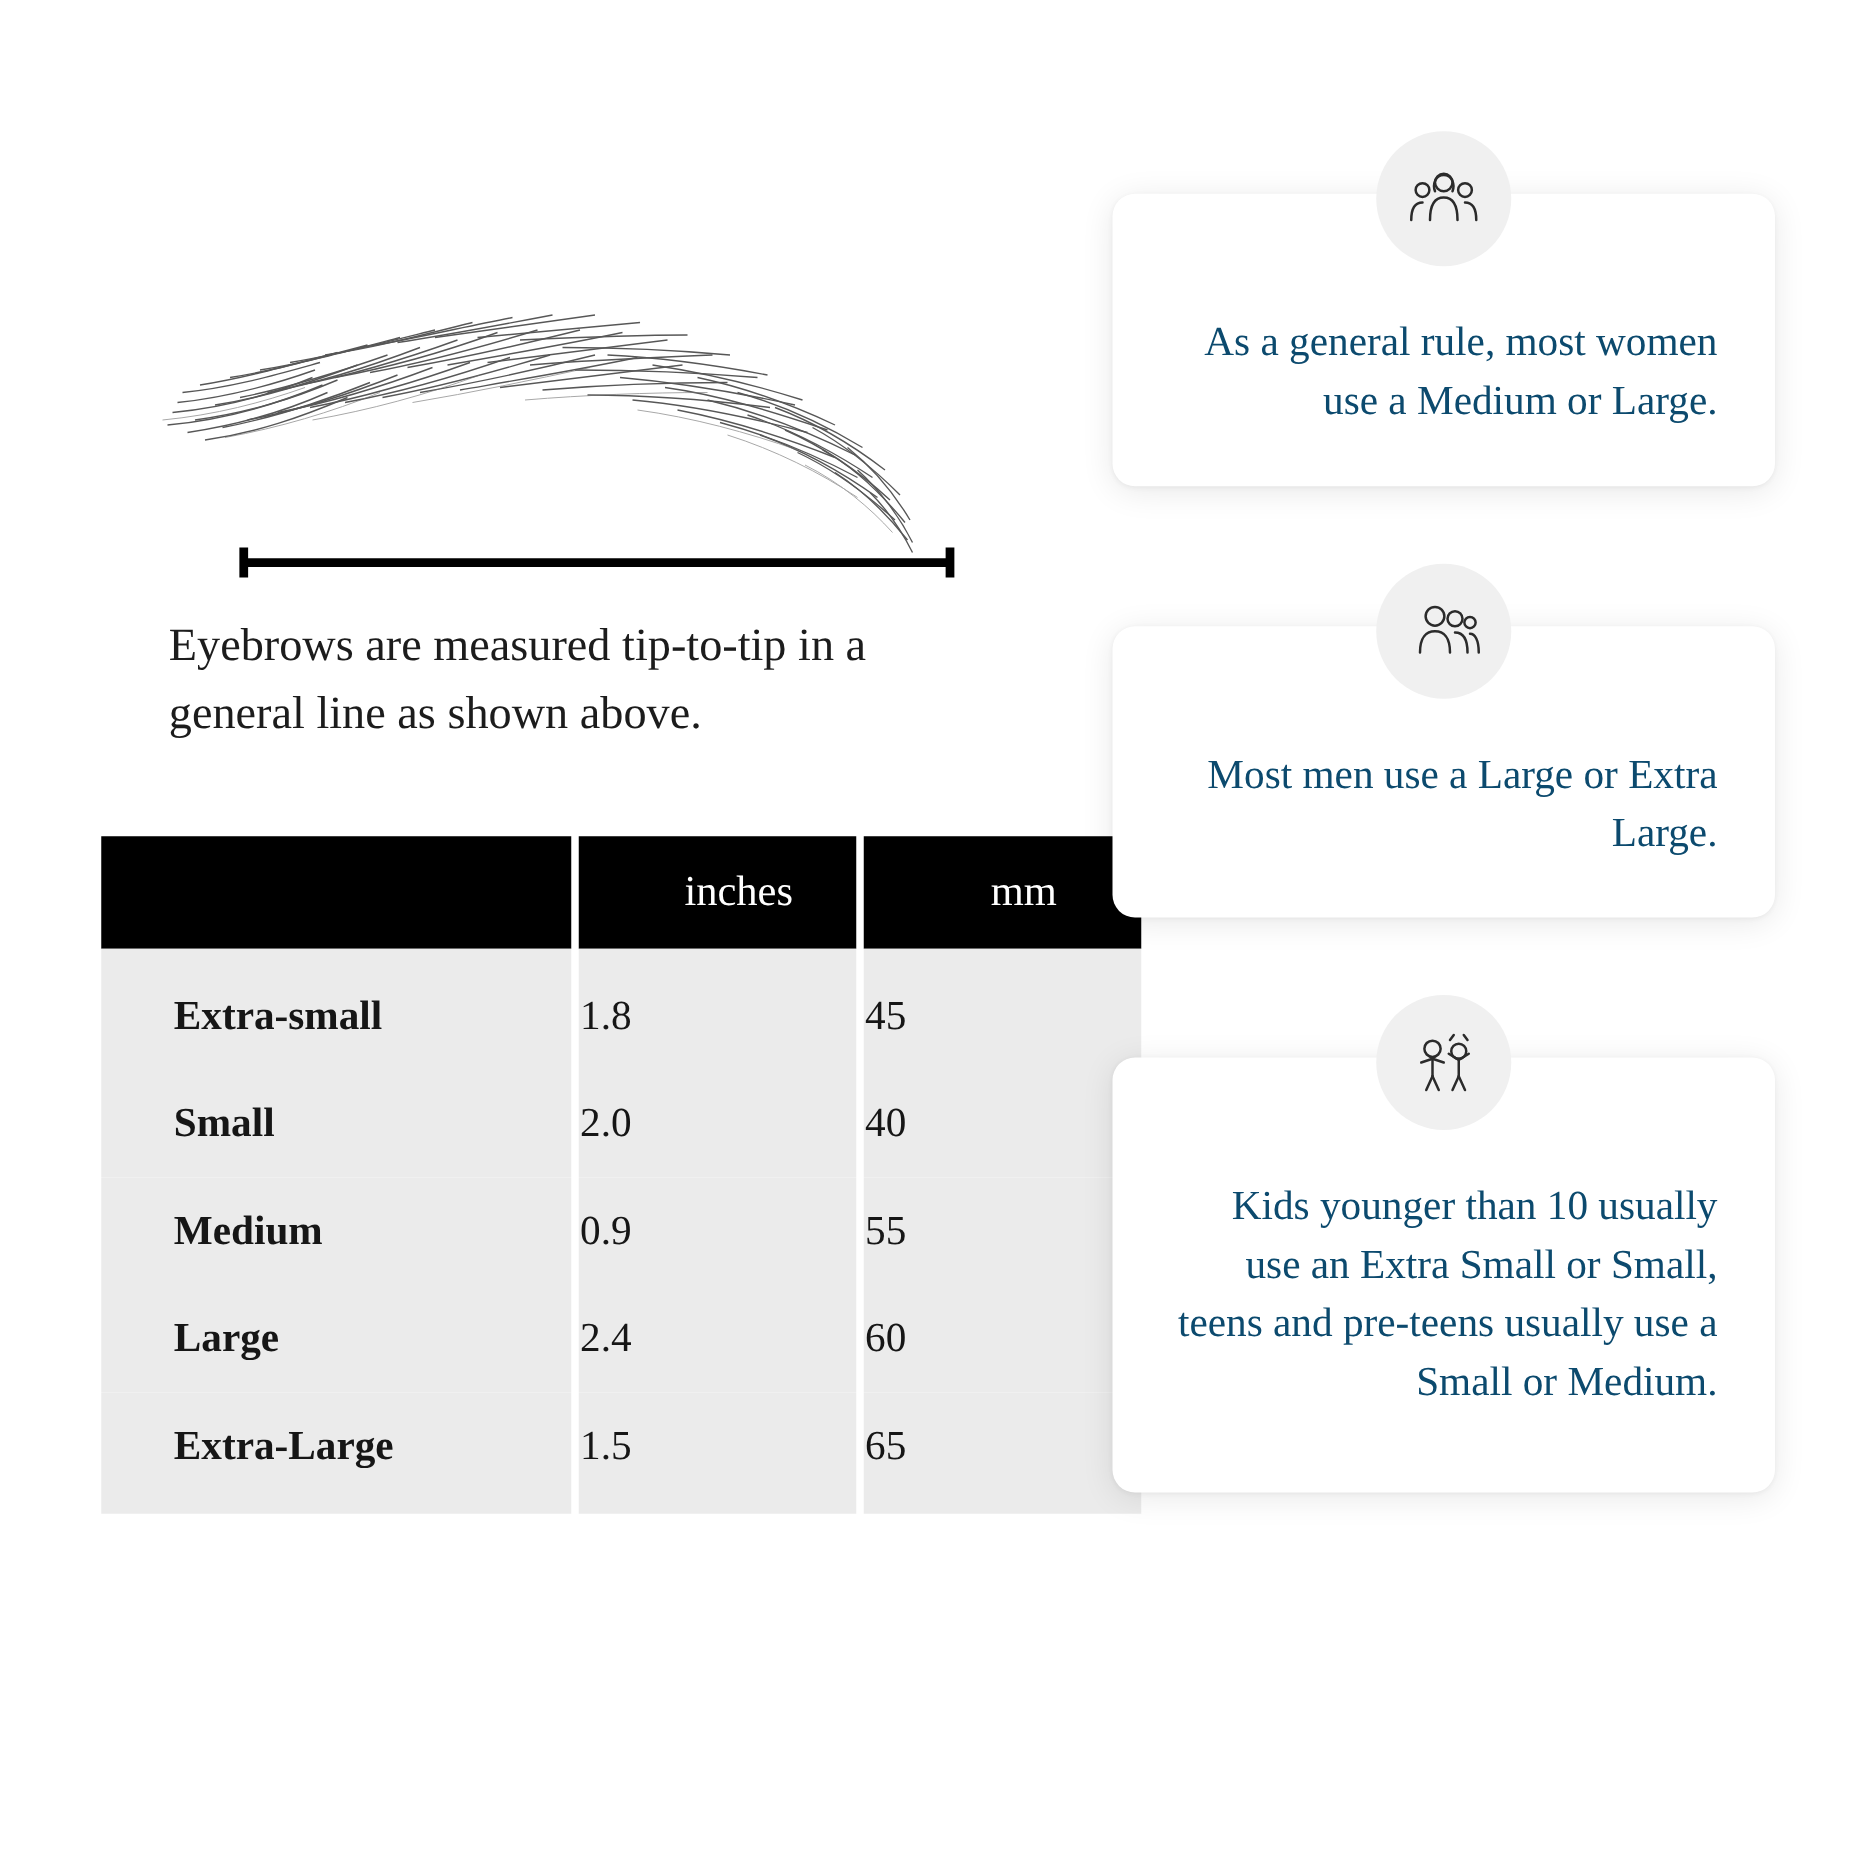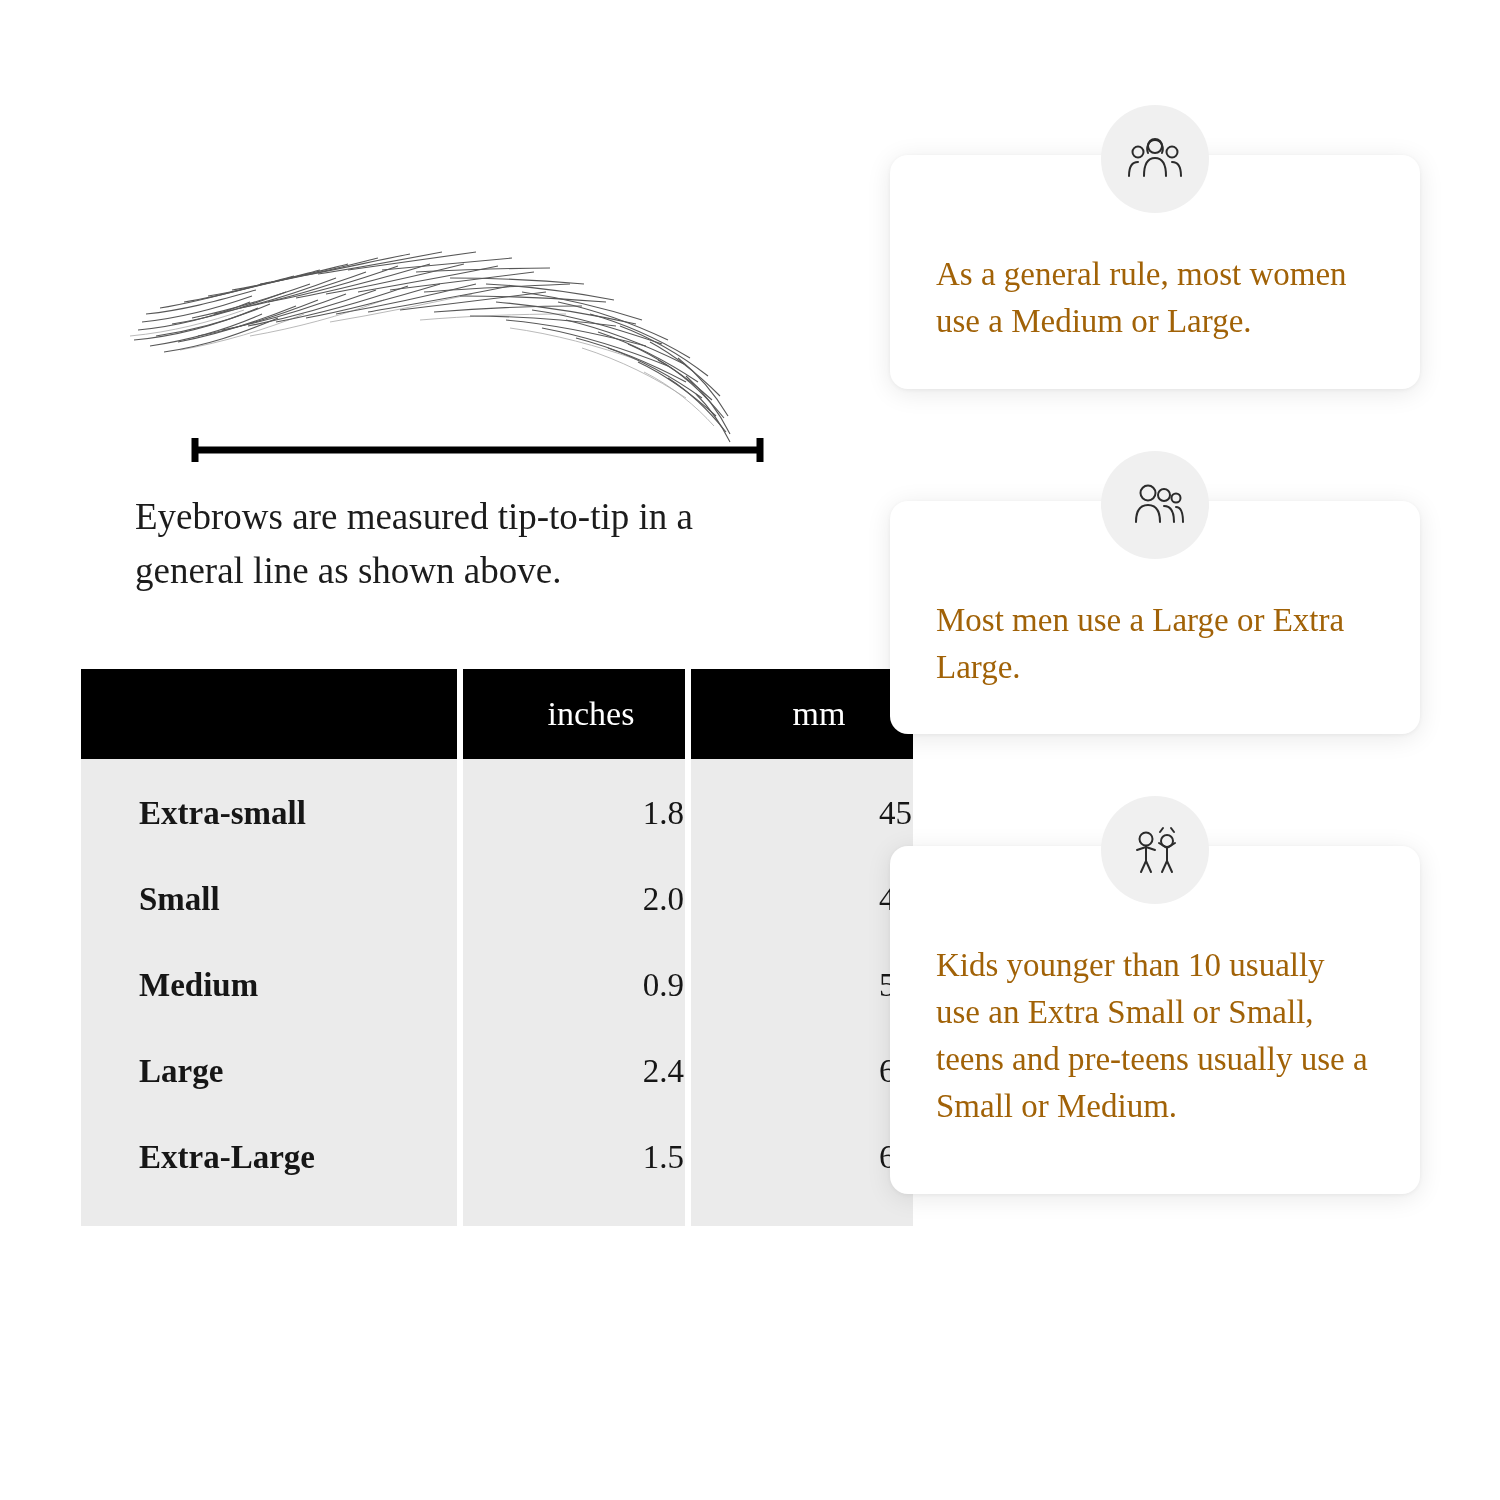--- a/index.html
+++ b/index.html
@@ -85,45 +85,45 @@
     height: 84px;
     vertical-align: middle;
     color: #161616;
   }
   .size-table td.name-cell {
     text-align: left;
     padding-left: 58px;
     font-weight: bold;
   }
   .size-table td.val-cell {
-    text-align: right;
+    text-align: left;
   }
   .size-table tbody tr:first-child td { padding-top: 12px; }
-  .size-table tbody tr:last-child td  { padding-bottom: 27px; }
+  .size-table tbody tr:last-child td  { padding-bottom: 12px; }
 
   
   .right-col {
     position: absolute;
     left: 875px;
     top: 155px;
     width: 560px;
   }
   .card-wrap {
     position: relative;
     margin-bottom: 112px;
   }
   .card {
     background: #ffffff;
     border-radius: 18px;
     box-shadow: 0 4px 26px rgba(0,0,0,0.09), 0 1px 4px rgba(0,0,0,0.05);
     padding: 96px 46px 44px 46px;
-    text-align: left;
+    text-align: right;
     font-size: 33px;
     line-height: 1.42;
-    color: #a16207;
+    color: #0c4a6e;
     box-sizing: border-box;
     width: 530px;
     margin: 0 auto;
   }
   .card.tall { padding-bottom: 64px; font-family: Liberation Serif, serif; }
   .icon-badge {
     position: absolute;
     top: -50px;
     left: 50%;
     transform: translateX(-50%);

